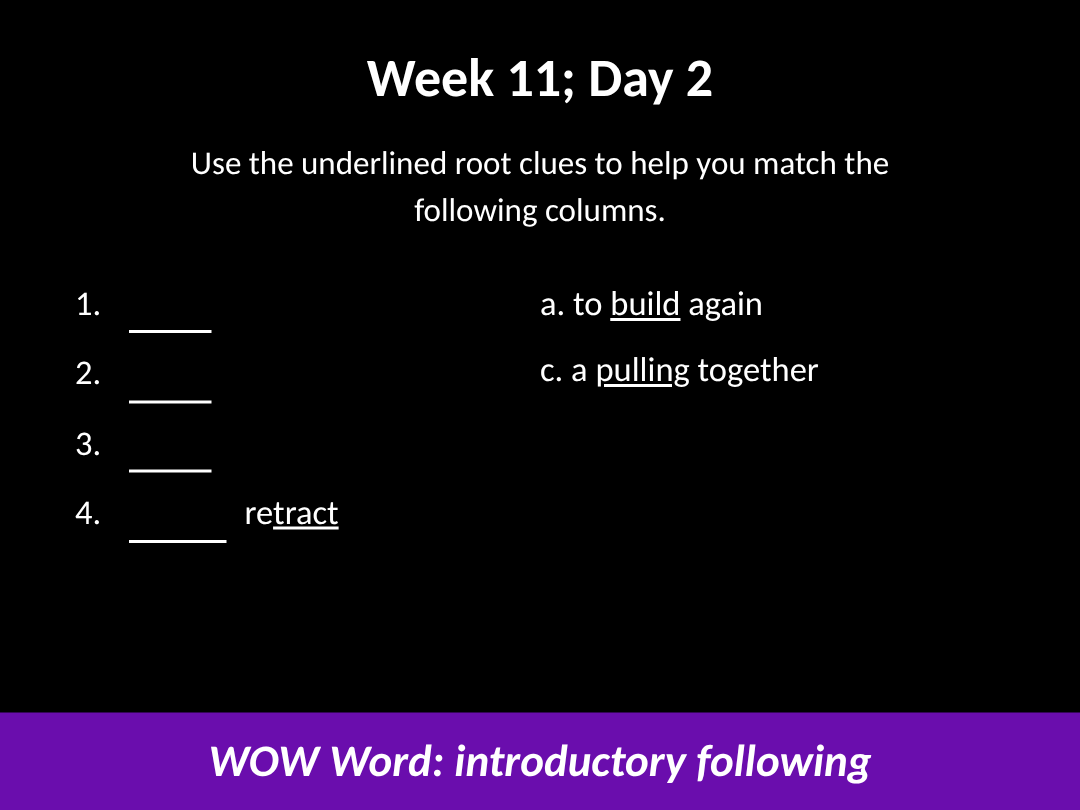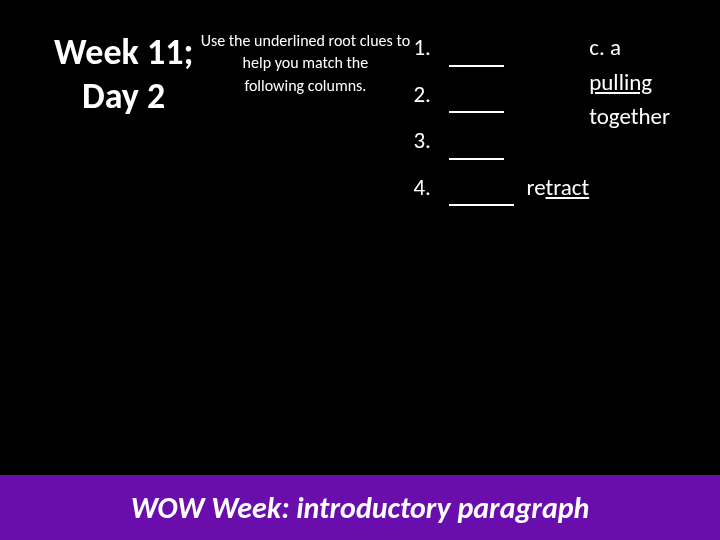--- a/index.html
+++ b/index.html
@@ -13,32 +13,32 @@
       font-size: 22px;
       overflow: hidden;
       position: relative;
     }
 
     .main-container {
       width: 720px;
       height: 479px;
       padding: 30px 50px 0 50px;
       display: flex;
-      flex-direction: row;
+      flex-direction: column;
     }
 
     .title {
       font-size: 36px;
       font-weight: bold;
       text-align: center;
       margin-bottom: 20px;
     }
 
     .instructions {
-      font-size: 16px;
+      font-size: 22px;
       text-align: center;
       margin-bottom: 30px;
       line-height: 1.4;
     }
 
     .content-area {
       display: flex;
       flex-direction: row;
       justify-content: flex-start;
       gap: 0;
@@ -135,22 +135,25 @@
         <span class="item-number">4.</span>
         <span class="blank" style="min-width:65px;">&nbsp;</span>
         <span>re<u>tract</u></span>
       </div>
 
     </div>
 
     <div class="right-column">
 
       <div class="answer-item">
+        a. to <u>build</u> again
+      </div>
+      <div class="answer-item">
         c. a <u>pulling</u> together
       </div>
 
     </div>
   </div>
 </div>
 
 <div class="wow-bar">
-  <span class="wow-text">WOW Week: introductory paragraph</span>
+  <span class="wow-text">WOW Word: introductory following</span>
 </div>
 
 </body></html>

